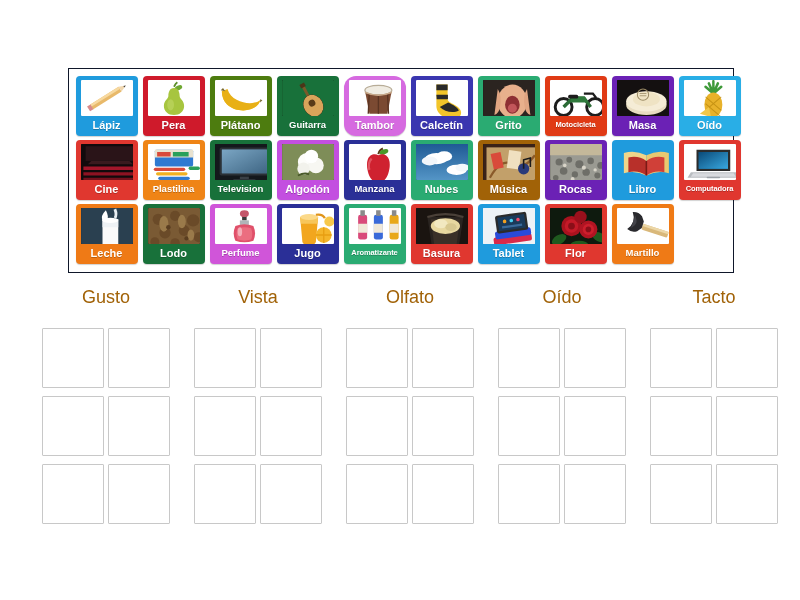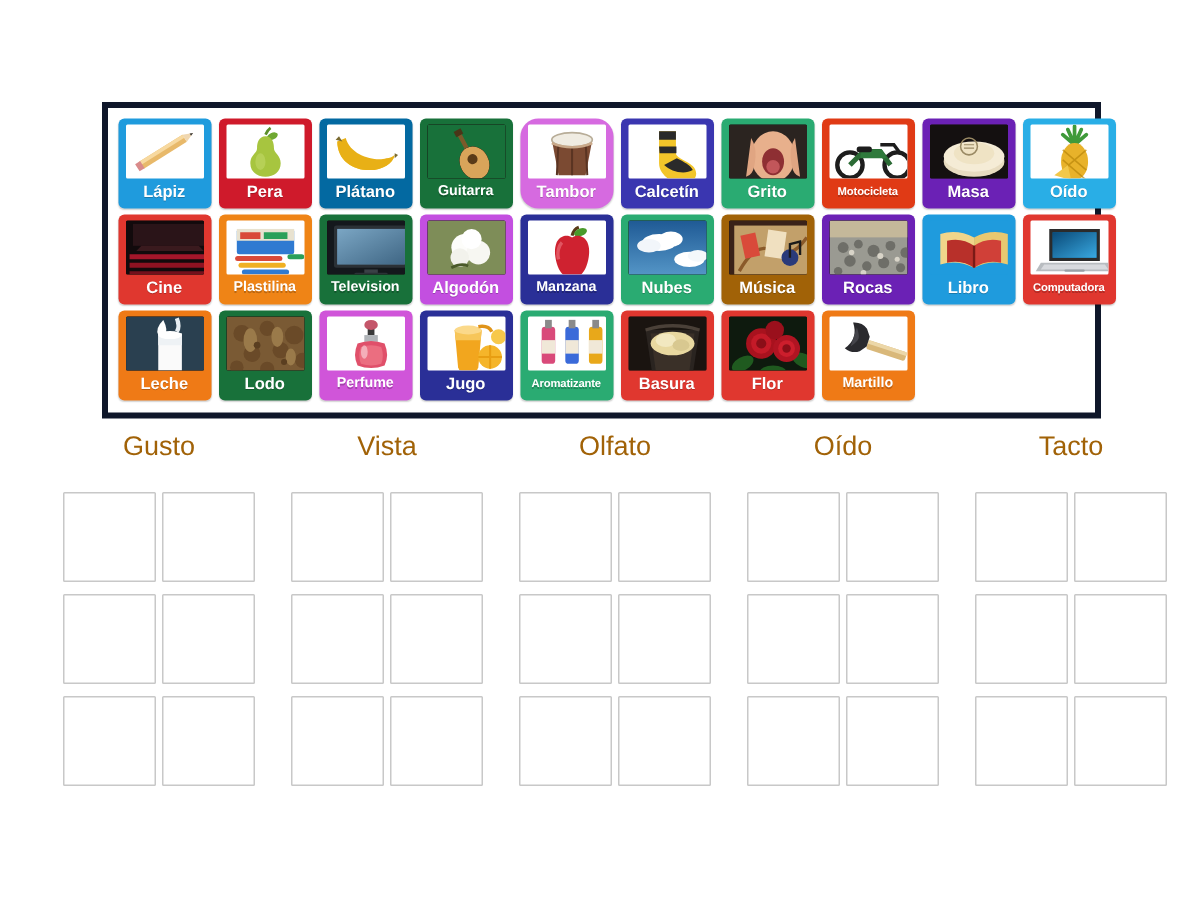--- a/index.html
+++ b/index.html
@@ -17,21 +17,21 @@
     width: 800px;
     height: 600px;
   }
 
   
   #tile-tray {
     position: absolute;
     left: 68px;
     top: 68px;
     width: 666px;
-    border: 4px solid #0f172a;
+    border: 1px solid #0f172a;
     background: #ffffff;
     padding: 5px 4px 6px 4px;
   }
 
   .tile-row {
     display: flex;
     justify-content: flex-start;
   }
 
   .tile {
@@ -150,21 +150,21 @@
           <div class="tile-img">
             <svg width="52" height="36" viewBox="0 0 46 32">
               <path d="M23 6 q1.5 -3 3 -4" stroke="#5c8f2a" stroke-width="1.6" fill="none"></path>
               <ellipse cx="27" cy="7" rx="3.5" ry="2" fill="#6fa832" transform="rotate(-25 27 7)"></ellipse>
               <path d="M23 7 c-4 0 -5 4 -5 7 c0 3 -4 4 -4 9 c0 5 4 8 9 8 c5 0 9 -3 9 -8 c0 -5 -4 -6 -4 -9 c0 -3 -1 -7 -5 -7z" fill="#a7c53f"></path>
               <ellipse cx="20" cy="22" rx="3" ry="5" fill="#c3d96a" opacity="0.55"></ellipse>
             </svg>
           </div>
           <div class="tile-label">Pera</div>
         </div>
-        <div class="tile" style="background: #0369a1;">
+        <div class="tile" style="background: #4d7c0f;">
           <div class="tile-img">
             <svg width="52" height="36" viewBox="0 0 46 32">
               <path d="M6 10 c0 11 9 17 19 17 c8 0 14 -4 15 -9 c-4 4 -9 5 -15 5 c-9 0 -15 -6 -15 -13z" fill="#f2c42a"></path>
               <path d="M6 10 c0 11 9 17 19 17 c8 0 14 -4 15 -9 c-1 1 -3 2 -5 2 c-6 2 -21 -1 -24 -12z" fill="#e8b016"></path>
               <path d="M5 9 l2 -2 l2 3z" fill="#7a6a30"></path>
               <path d="M40 17 l2 1 l-2 2z" fill="#7a6a30"></path>
             </svg>
           </div>
           <div class="tile-label">Plátano</div>
         </div>
@@ -512,20 +512,38 @@
               <path d="M10 8 h32 l-4 26 h-24z" fill="#2a2420"></path>
               <path d="M13 10 h26 l-3 22 h-20z" fill="#3a3028"></path>
               <ellipse cx="26" cy="16" rx="13" ry="7" fill="#e8d8a0"></ellipse>
               <ellipse cx="22" cy="14" rx="6" ry="4" fill="#f2e8c0"></ellipse>
               <ellipse cx="31" cy="17" rx="5" ry="3.5" fill="#d8c890"></ellipse>
               <path d="M10 8 q16 -5 32 0" stroke="#4a4038" stroke-width="2" fill="none"></path>
             </svg>
           </div>
           <div class="tile-label">Basura</div>
         </div>
+        <div class="tile" style="background: rgb(31, 155, 221);">
+          <div class="tile-img">
+            <svg width="52" height="36" viewBox="0 0 46 32">
+              <rect x="0" y="0" width="52" height="36" fill="#eef2f6"></rect>
+              <g transform="rotate(-8 26 18)">
+                <rect x="8" y="24" width="34" height="7" rx="2" fill="#d92a4a"></rect>
+                <rect x="10" y="19" width="32" height="7" rx="2" fill="#2a4ad9"></rect>
+                <rect x="12" y="5" width="28" height="16" rx="2" fill="#2b2b2b"></rect>
+                <rect x="14" y="7" width="24" height="12" fill="#1a3a5a"></rect>
+                <circle cx="20" cy="11" r="1.6" fill="#f0a020"></circle>
+                <circle cx="26" cy="11" r="1.6" fill="#4ad0f0"></circle>
+                <circle cx="32" cy="11" r="1.6" fill="#f04a6a"></circle>
+                <rect x="17" y="15" width="18" height="2" fill="#3a6a9a"></rect>
+              </g>
+            </svg>
+          </div>
+          <div class="tile-label">Tablet</div>
+        </div>
         <div class="tile" style="background: rgb(224, 55, 47);">
           <div class="tile-img dark">
             <svg width="52" height="36" viewBox="0 0 46 32">
               <rect x="0" y="0" width="52" height="36" fill="#0e1a0e"></rect>
               <g fill="#1f5a1f">
                 <ellipse cx="8" cy="28" rx="7" ry="4" transform="rotate(-30 8 28)"></ellipse>
                 <ellipse cx="44" cy="26" rx="7" ry="4" transform="rotate(25 44 26)"></ellipse>
                 <ellipse cx="26" cy="33" rx="8" ry="4"></ellipse>
               </g>
               <g>

